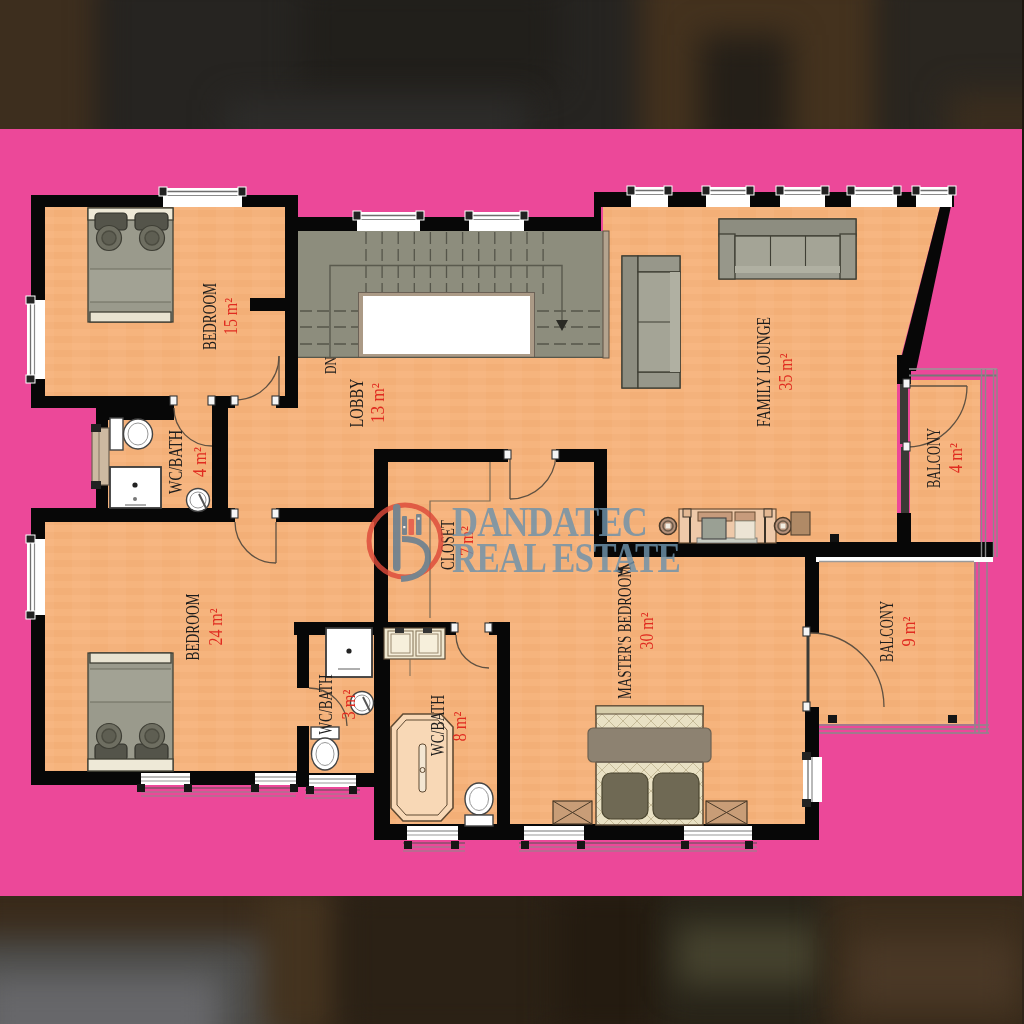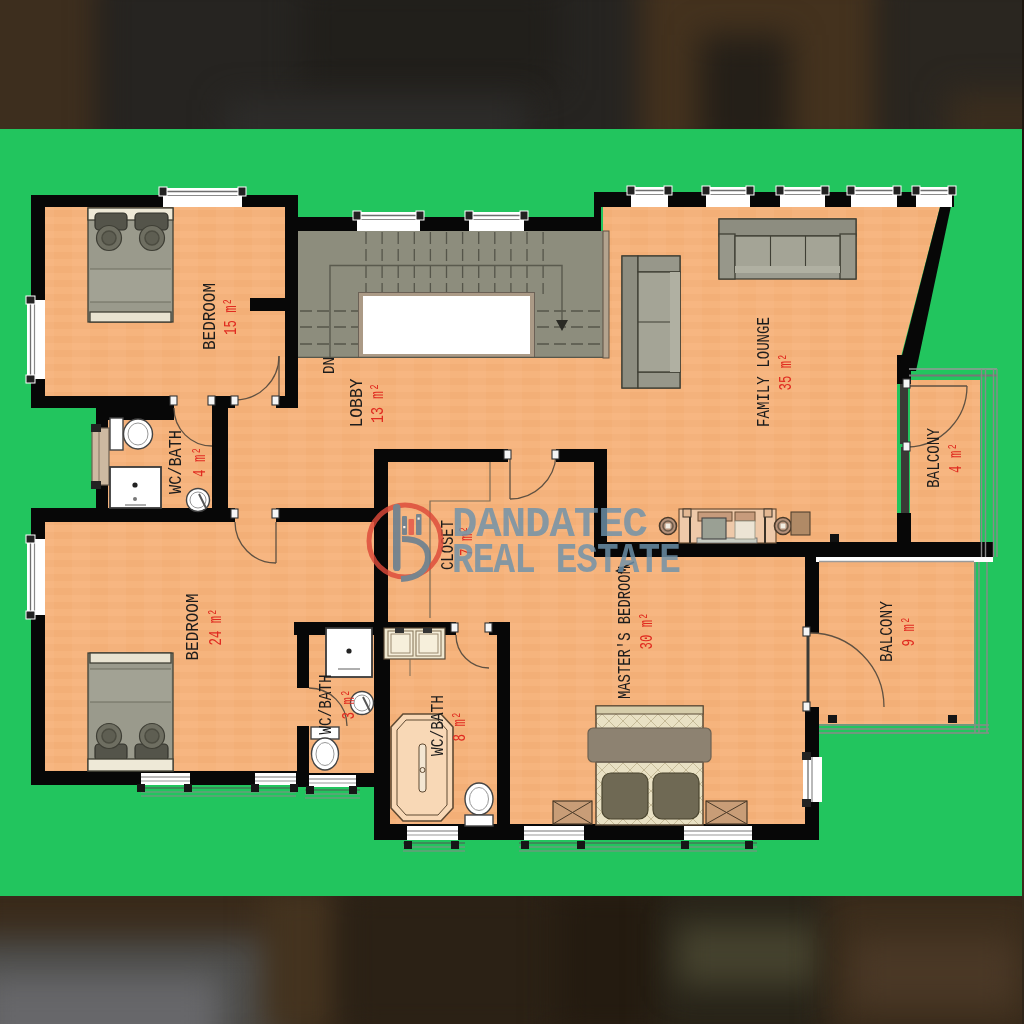--- a/index.html
+++ b/index.html
@@ -1,14 +1,14 @@
 <!DOCTYPE html>
 <html><head><meta charset="utf-8"><style>
 html,body{margin:0;padding:0;background:#fff}
-#stage{position:relative;width:1024px;height:1024px;overflow:hidden;background:#22c55e;font-family:Liberation Mono, monospace}
+#stage{position:relative;width:1024px;height:1024px;overflow:hidden;background:#ec4899;font-family:Liberation Serif, serif}
 .strip{position:absolute;left:0;width:1024px;overflow:hidden}
 .blob{position:absolute;filter:blur(16px)}
 #top{top:0;height:129px;background:#241d15}
 #bot{top:896px;height:128px;background:#2e2318}
 #rs{position:absolute;top:0;right:0;width:2px;height:1024px;background:linear-gradient(#1c150e,#241c12 55%,#3a2d1d 85%,#2e2318)}
 svg{position:absolute;left:0;top:0}
 </style></head><body>
 <div id="stage">
 <div id="top" class="strip">
 <div class="blob" style="left:-40px;top:-40px;width:150px;height:210px;background:#3d2e1e"></div>

